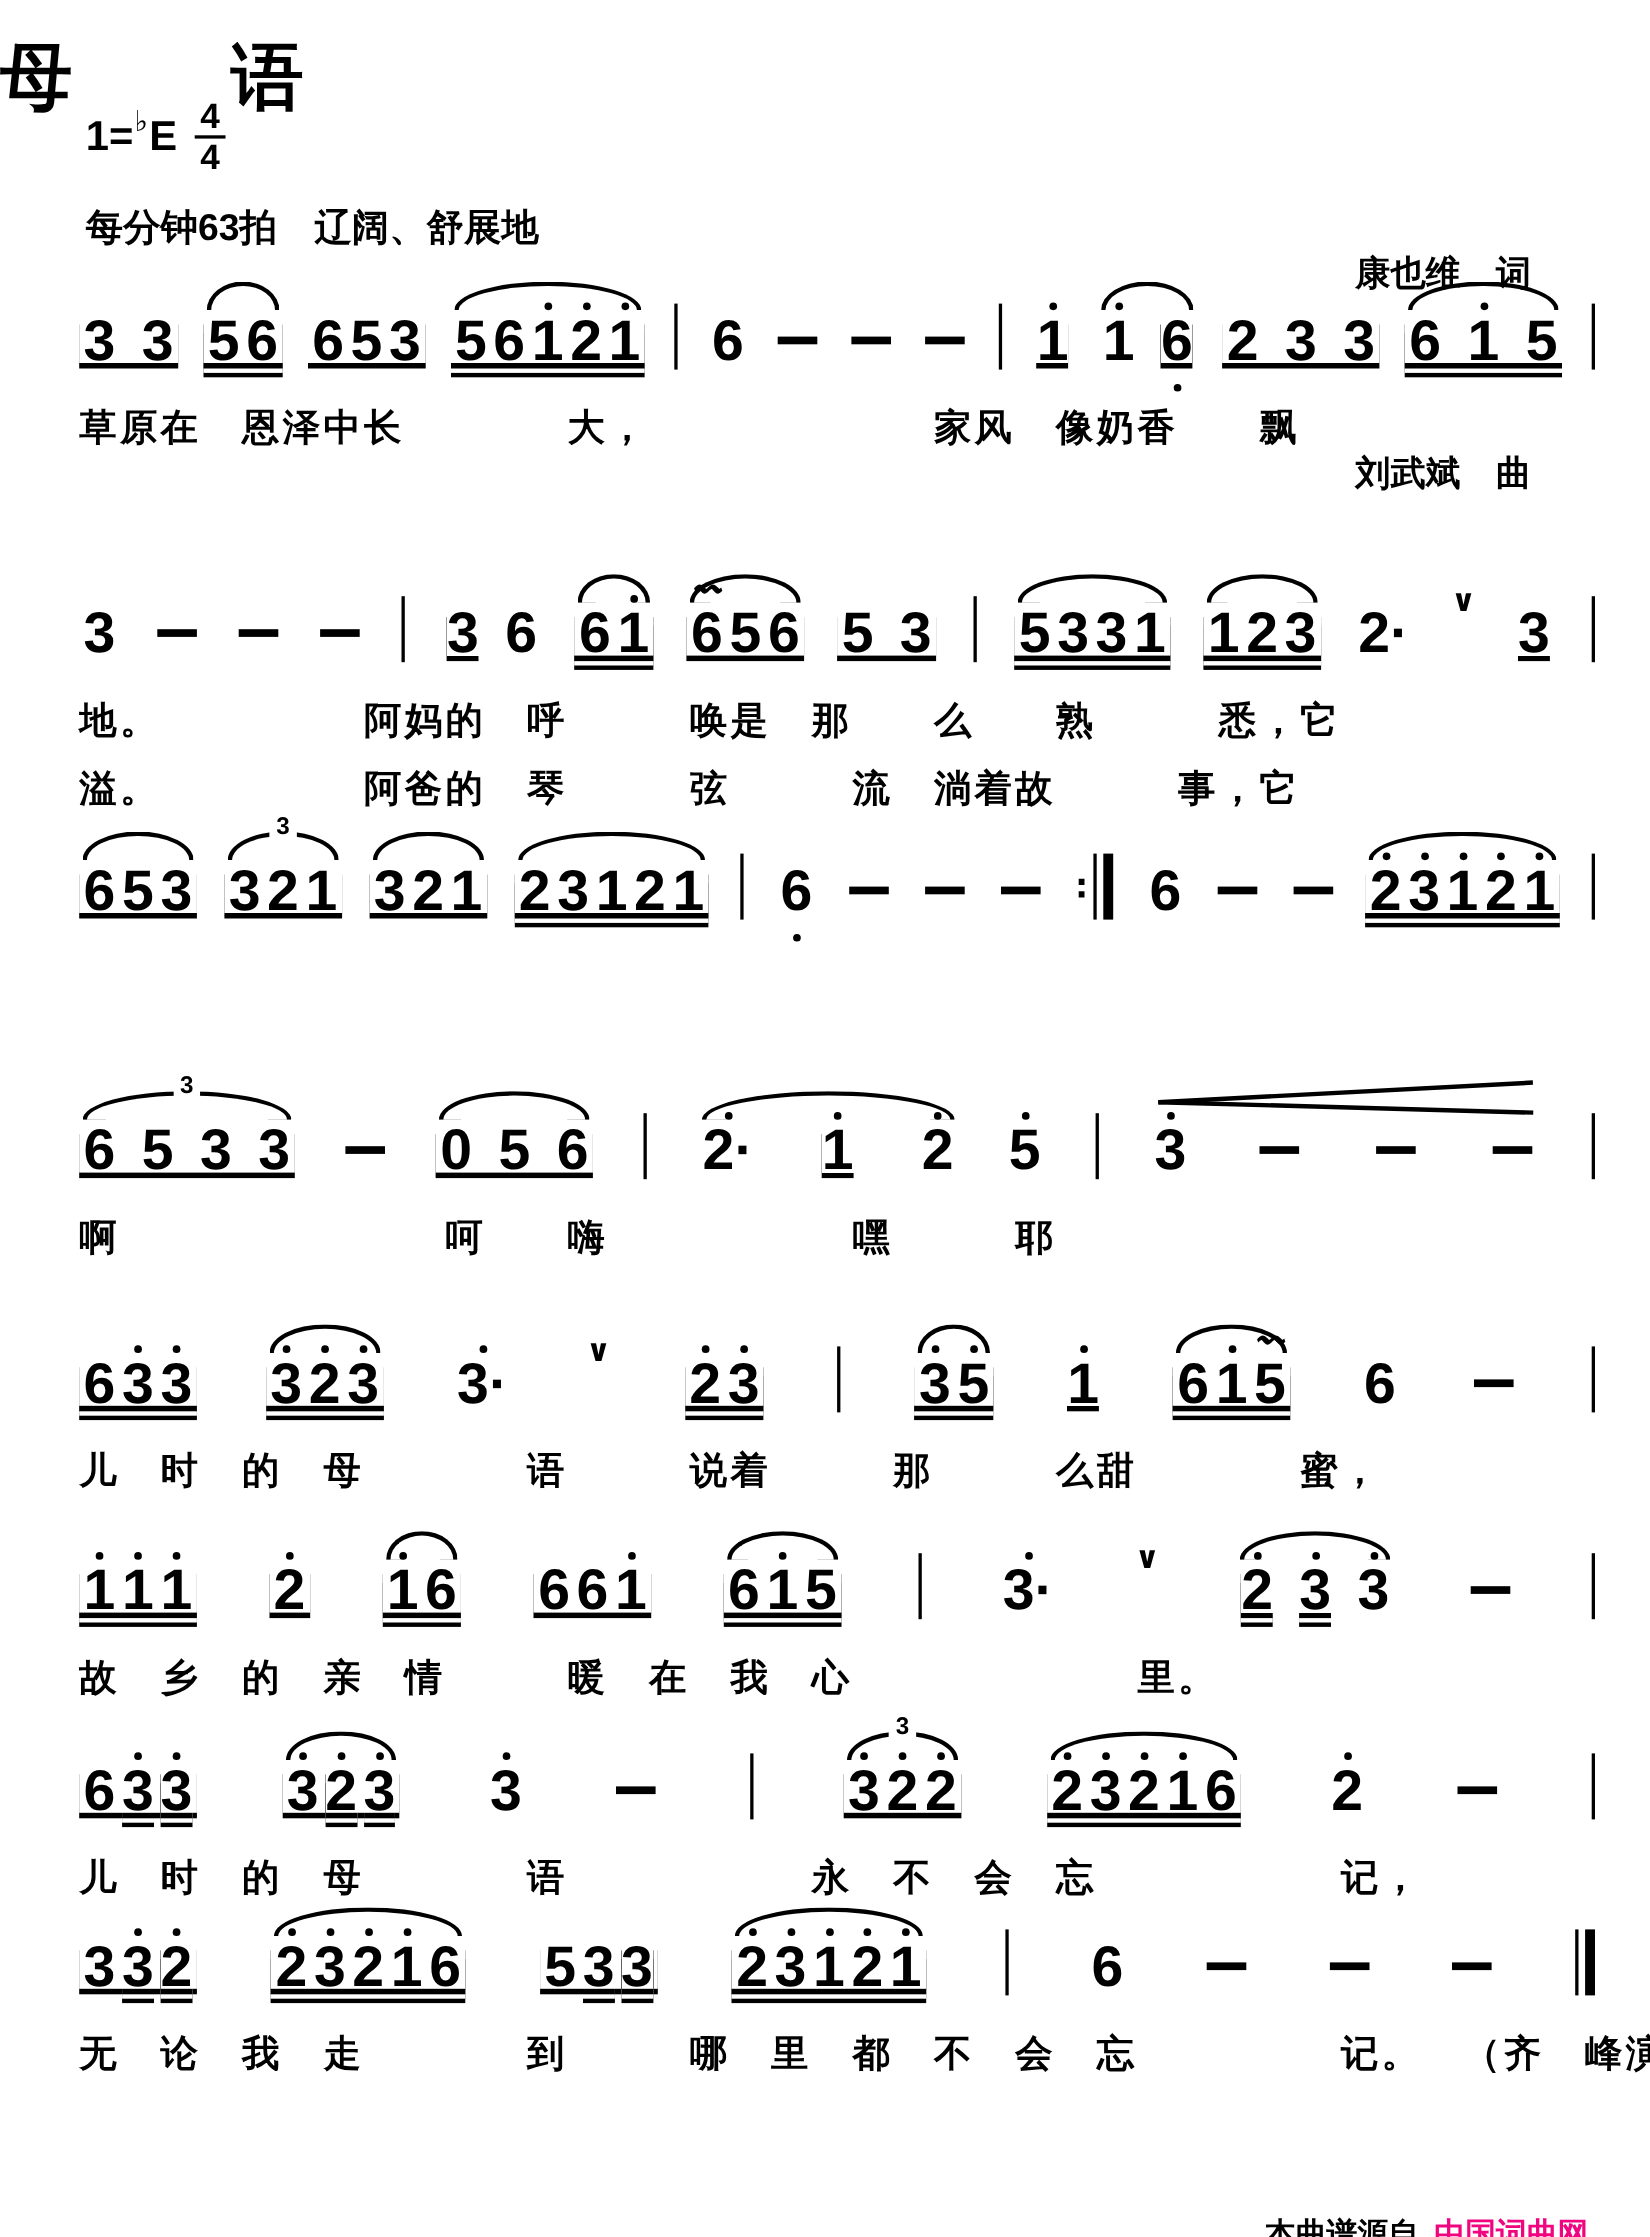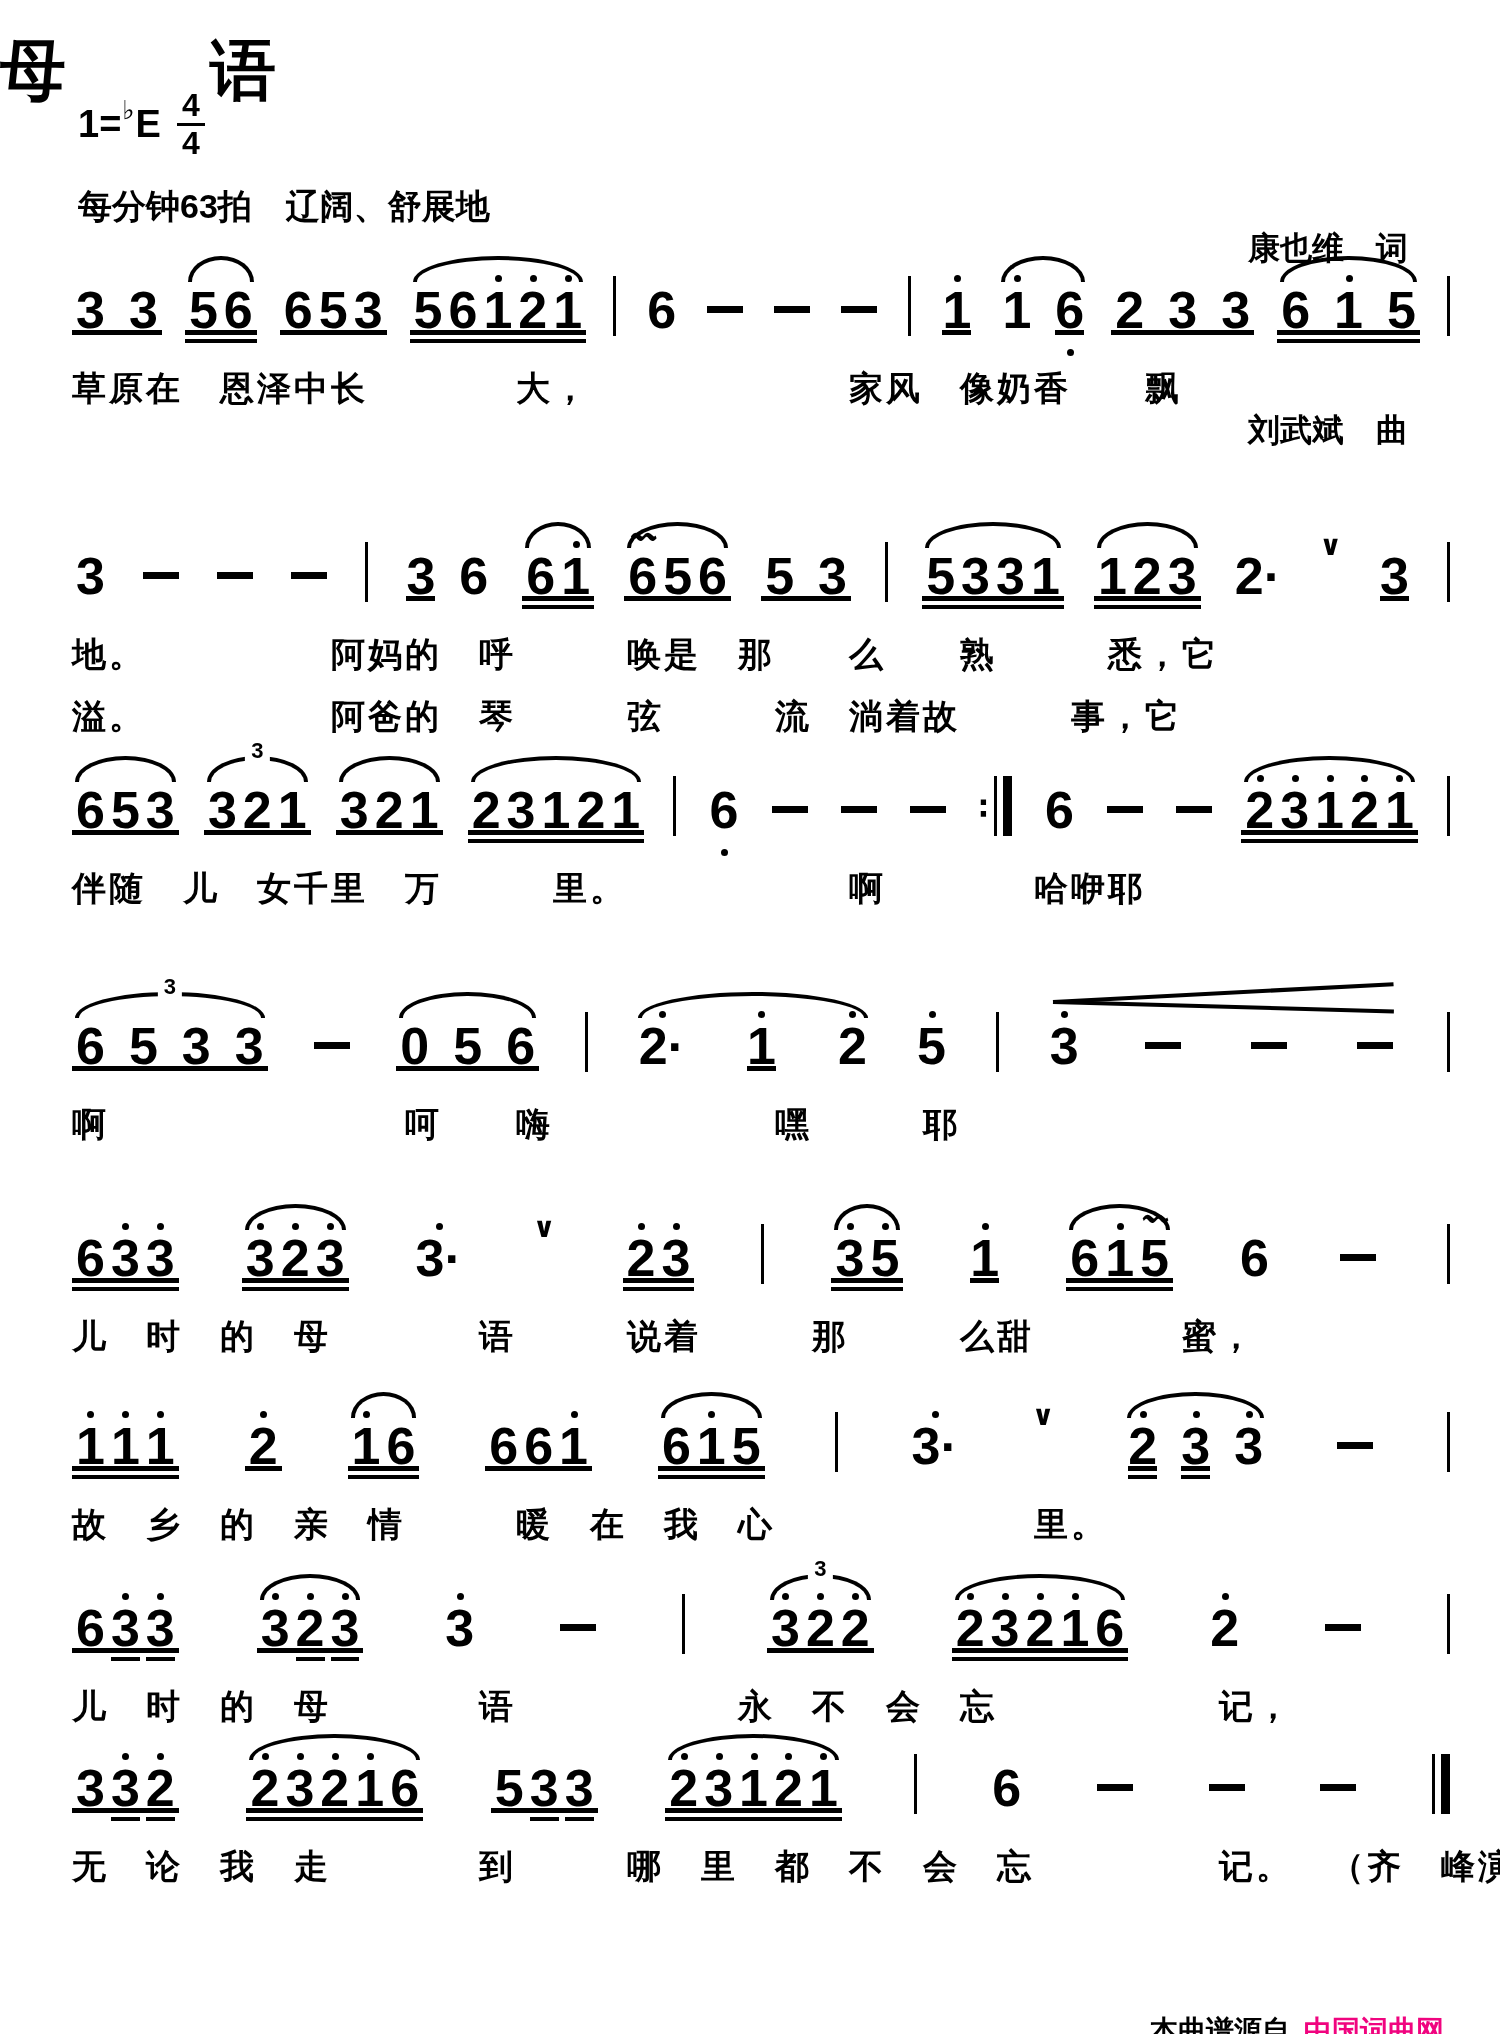--- a/index.html
+++ b/index.html
@@ -14,21 +14,21 @@
     font-size:66px;font-weight:bold;white-space:pre;letter-spacing:4px;
   }
   .keysig{
     position:absolute;left:78px;top:88px;display:flex;align-items:center;
     font-weight:bold;font-size:38px;
   }
   .keysig .flat{font-size:26px;position:relative;top:-14px;margin:0 1px;}
   .frac{display:inline-flex;flex-direction:column;align-items:center;margin-left:16px;font-size:32px;line-height:1.1;}
   .frac .num{border-bottom:3px solid #000;padding:0 5px;}
   .tempo{position:absolute;left:78px;top:184px;font-size:34px;font-weight:bold;white-space:pre;}
-  .credits{position:absolute;right:92px;top:96px;font-size:32px;font-weight:bold;line-height:1.9;text-align:center;white-space:pre;}
+  .credits{position:absolute;right:108px;top:96px;font-size:32px;font-weight:bold;line-height:1.9;text-align:center;white-space:pre;}
   
   #systems{position:absolute;left:0;top:0;width:100%;height:100%;}
   .system{position:absolute;left:72px;width:1382px;}
   .system:nth-child(1){top:222px;}
   .system:nth-child(2){top:478px;}
   .system:nth-child(3){top:722px;}
   .system:nth-child(4){top:958px;}
   .system:nth-child(5){top:1160px;}
   .system:nth-child(6){top:1348px;}
   .system:nth-child(7){top:1540px;}
@@ -275,21 +275,20 @@
             <span class="note o-up">2</span>
             <span class="note o-up">3</span>
             <span class="note o-up">1</span>
             <span class="note o-up">2</span>
             <span class="note o-up">1</span>
           </span>
           <span class="bar">
             <i class="thin"></i>
           </span>
         </div>
-        <div class="lyric">伴随　儿　女千里　万　　　里。　　　　　　啊　　　　哈咿耶</div>
       </div>
       <div class="system">
         <div class="notes">
           <span class="grp gu1 slur loose">
             <i class="tup-label">3</i>
             <span class="note">6</span>
             <span class="note">5</span>
             <span class="note">3</span>
             <span class="note">3</span>
           </span>

